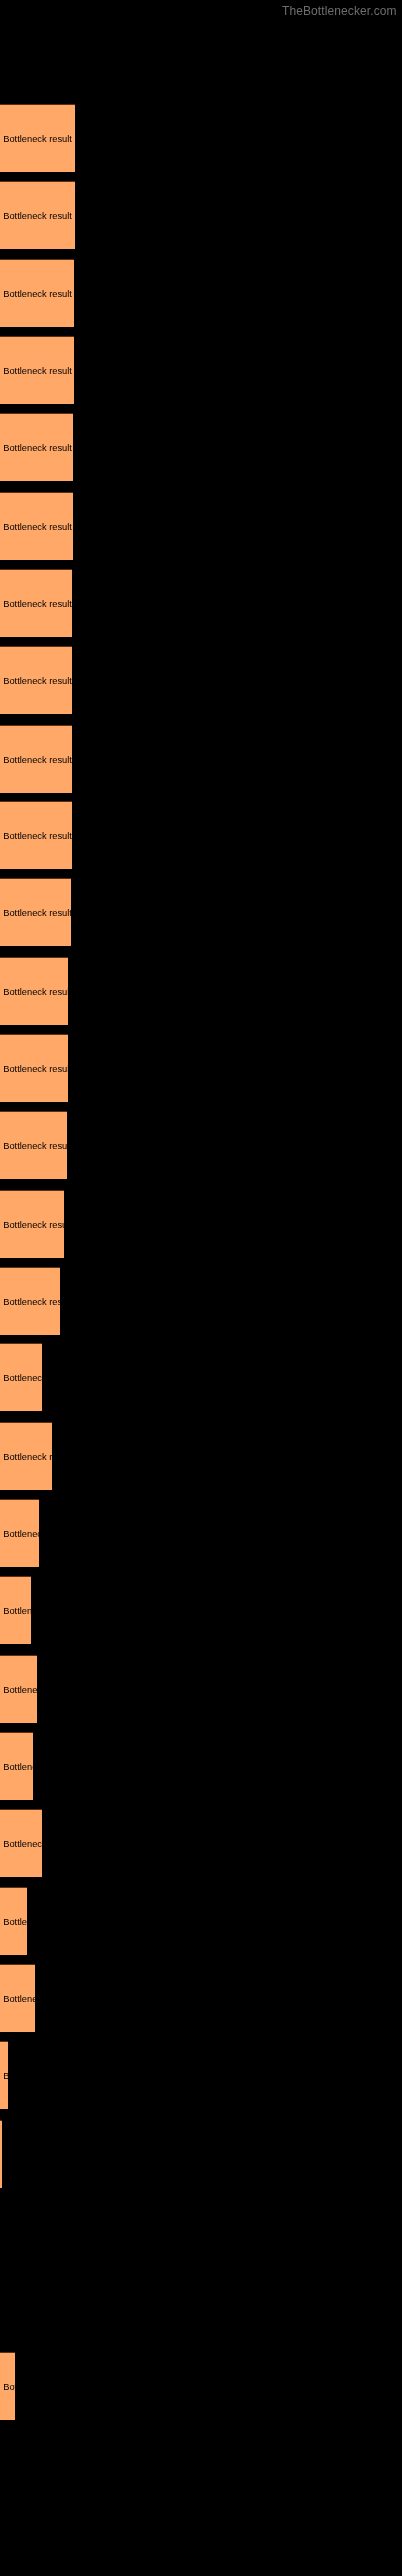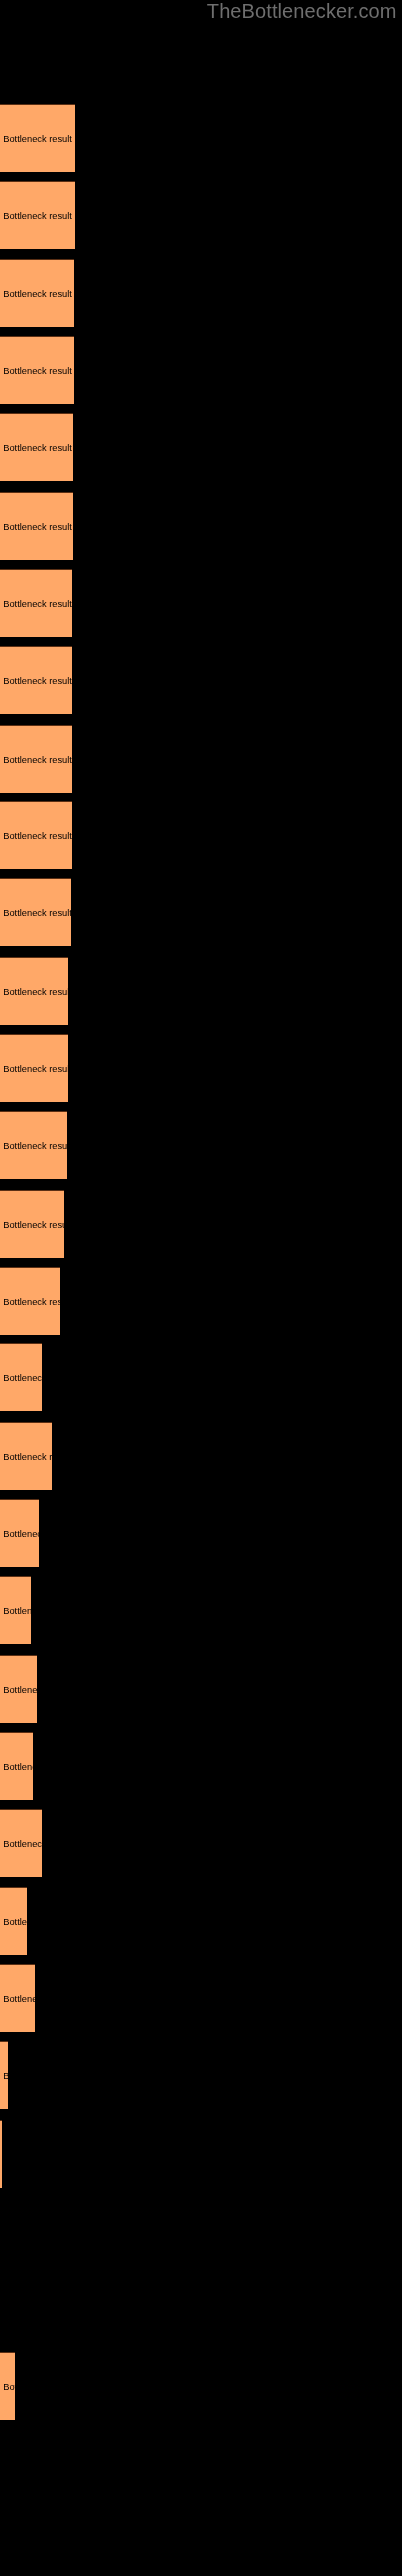--- a/index.html
+++ b/index.html
@@ -13,21 +13,21 @@
     position: relative;
     overflow: hidden;
     font-family: "Liberation Sans", sans-serif;
     -webkit-font-smoothing: antialiased;
   }
 
   #watermark {
     position: absolute;
     top: 0px;
     right: 6.4px;
-    font-size: 20px;
+    font-size: 12px;
     line-height: 22.5px;
     color: #6e6e6e;
     letter-spacing: 0.1px;
     white-space: nowrap;
   }
 
   #chart {
     position: absolute;
     left: 0px;
     top: 0px;

